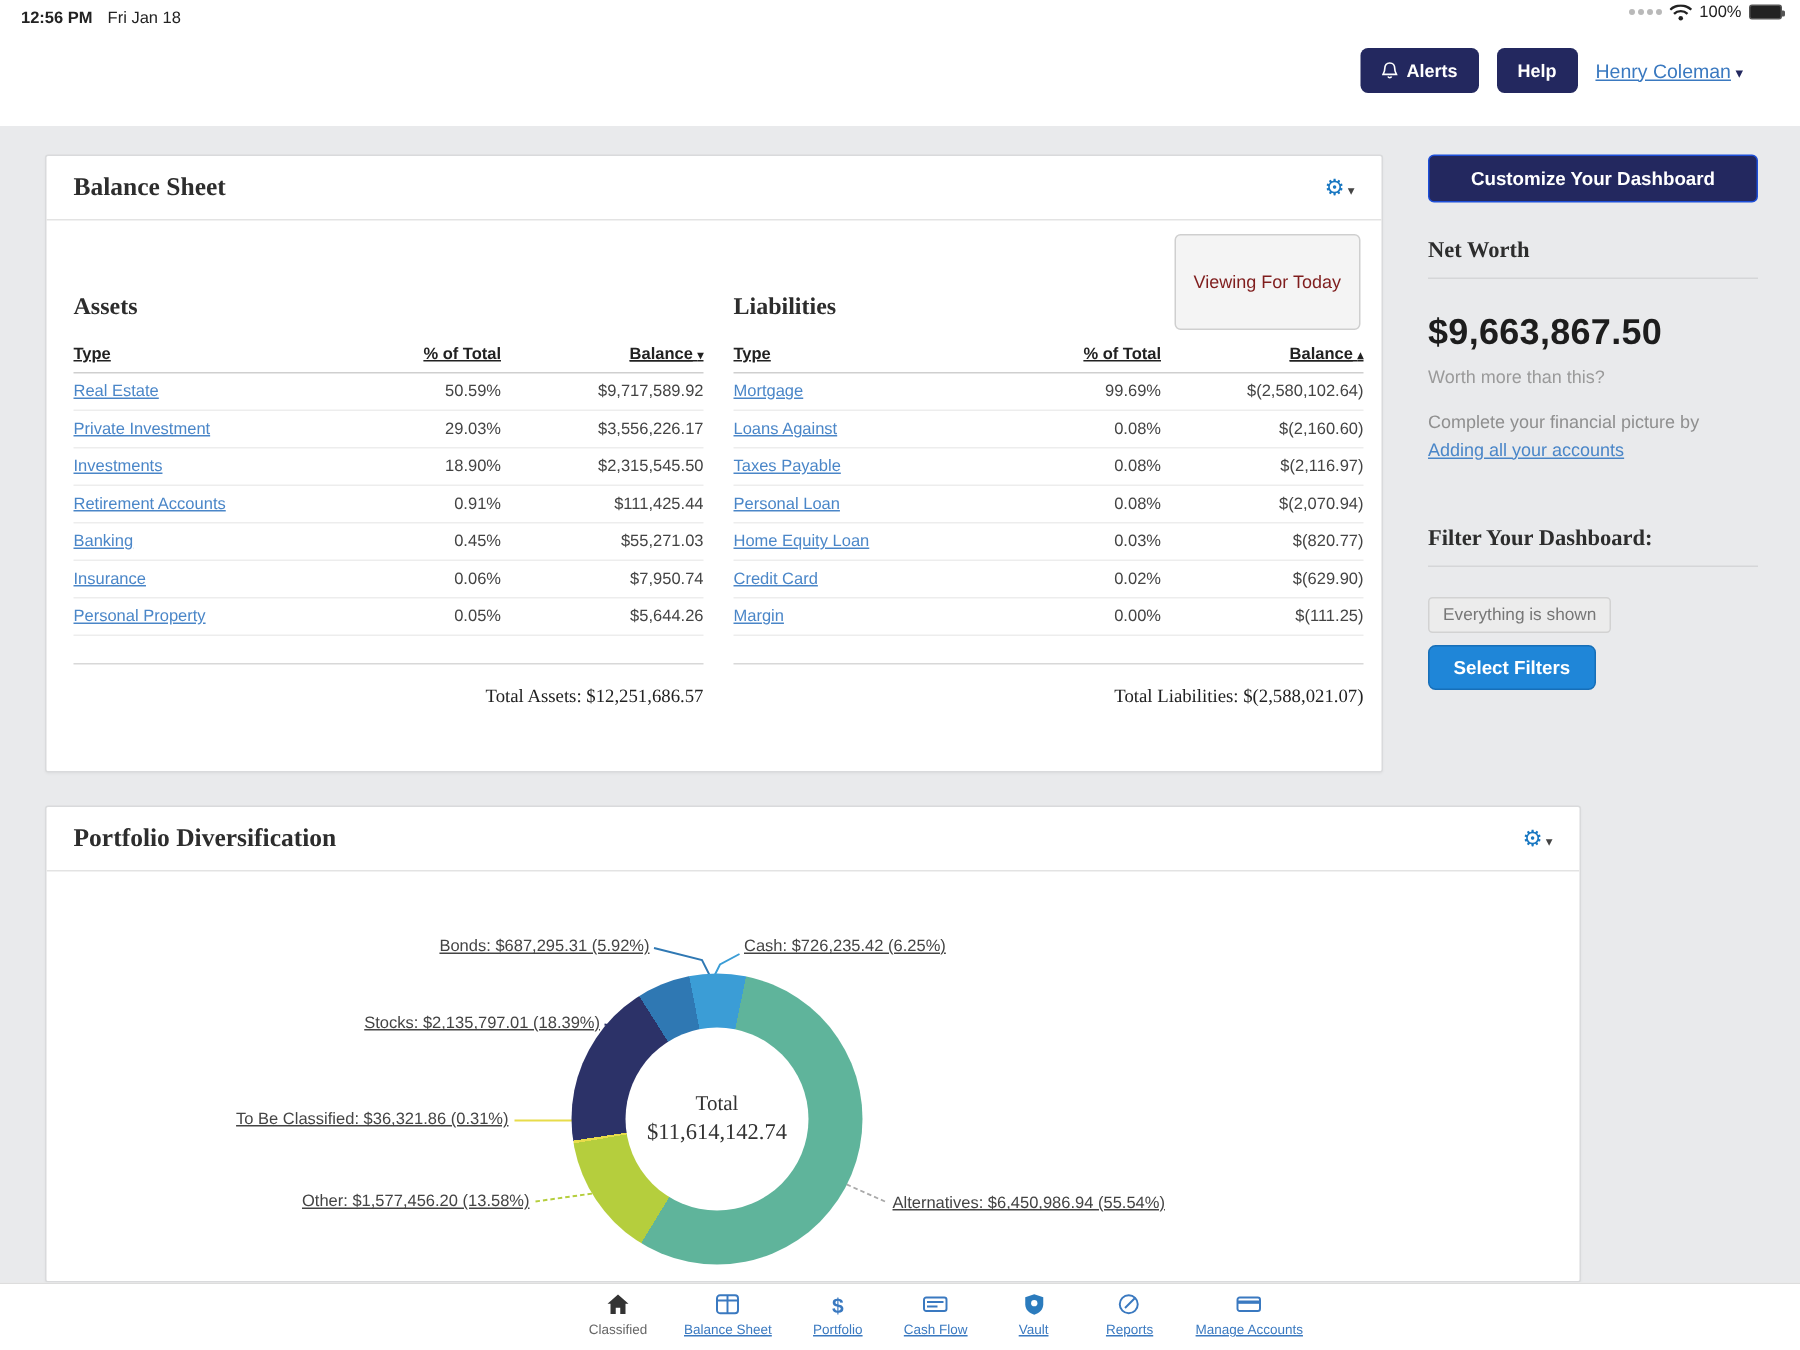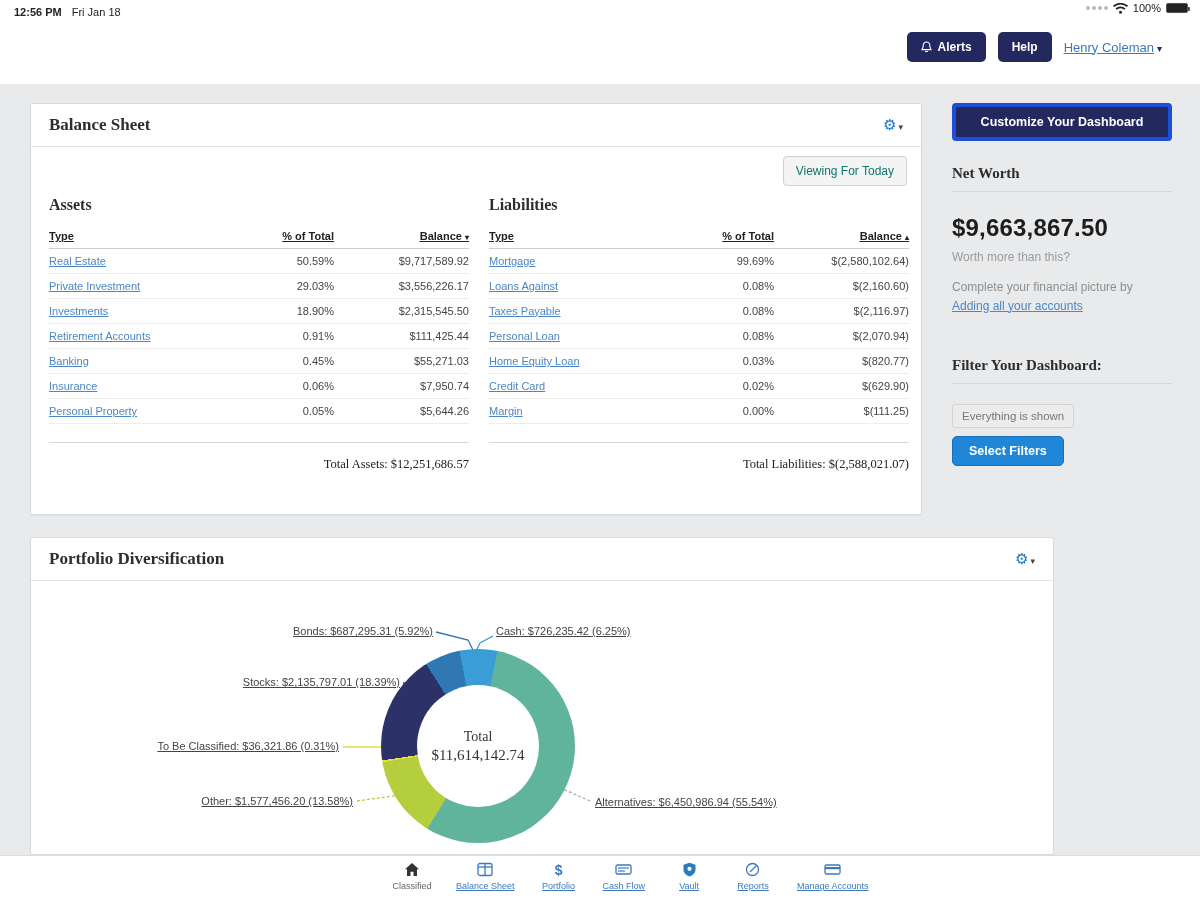--- a/index.html
+++ b/index.html
@@ -27,42 +27,42 @@
   
   .card { position:absolute; background:#fff; border:1px solid #d9dadc; border-radius:2px; box-shadow:0 1px 2px rgba(0,0,0,.04); }
   .card-header { display:flex; justify-content:space-between; align-items:center; padding:11px 18px; border-bottom:1px solid #e3e3e3; }
   .card-title { font-family:"Liberation Serif",serif; font-size:17px; font-weight:bold; color:#2d2d2d; }
   .gear-menu { color:#1a78c2; font-size:15px; cursor:pointer; }
   .gear-menu .caret { color:#444; font-size:9px; margin-left:2px; }
 
   
   .bs-card { left:30px; top:103px; width:892px; height:412px; }
   .viewing-btn { position:absolute; right:14px; top:52px; background:#f4f4f4; border:1px solid #cfcfcf; border-radius:4px;
-                 color:#0f766e; font-size:12px; padding:7px 12px; cursor:pointer; }
+                 color:#7f1d1d; font-size:12px; padding:24px 12px; cursor:pointer; }
   .bs-col { position:absolute; top:92px; width:420px; }
   .bs-col.assets { left:18px; }
   .bs-col.liabilities { left:458px; }
   .bs-section-title { font-family:"Liberation Serif",serif; font-size:16px; font-weight:bold; color:#2d2d2d; margin-bottom:12px; }
   .tbl { width:100%; font-size:11px; }
   .tbl-head, .tbl-row { display:grid; grid-template-columns:1fr 95px 135px; align-items:center; }
   .tbl-head { border-bottom:1px solid #cfcfcf; padding:4px 0 6px; font-weight:bold; color:#222; }
   .tbl-head span { text-decoration:underline; cursor:pointer; }
   .tbl-head .c2, .tbl-row .c2 { text-align:right; }
   .tbl-head .c3, .tbl-row .c3 { text-align:right; }
   .tbl-row { border-bottom:1px solid #ededed; height:25px; color:#444; }
   .tbl-row a { color:#4a86c8; text-decoration:underline; cursor:pointer; }
   .sort-mark { font-size:8px; text-decoration:none; display:inline-block; }
   .col-total { border-top:0; text-align:right; font-family:"Liberation Serif",serif; font-size:12.5px; color:#222;
                padding:14px 0 0; margin-top:18px; border-top:1px solid #d8d8d8; }
   .networth-line { position:absolute; left:18px; right:14px; top:468px; border-top:1px solid #d8d8d8;
                    text-align:right; font-family:"Liberation Serif",serif; font-size:12.5px; color:#222; padding-top:13px; }
 
   
   .sidebar { position:absolute; left:952px; top:103px; width:220px; }
-  .customize-btn { width:220px; background:#23285f; color:#fff; border:4px solid #1d4ed8; border-radius:4px;
+  .customize-btn { width:220px; background:#23285f; color:#fff; border:1px solid #1d4ed8; border-radius:4px;
                    font-size:12.5px; font-weight:bold; padding:8px 0; text-align:center; cursor:pointer; }
   .side-heading { font-family:"Liberation Serif",serif; font-size:15px; font-weight:bold; color:#2d2d2d;
                   margin-top:24px; padding-bottom:9px; border-bottom:1px solid #d5d6d8; }
   .nw-amount { font-size:24px; font-weight:bold; color:#1d1d1d; margin-top:22px; letter-spacing:.2px; }
   .nw-question { font-size:12px; color:#9a9a9a; margin-top:8px; }
   .nw-hint { font-size:12px; color:#8f8f8f; margin-top:14px; line-height:1.55; width:215px; }
   .nw-hint a { color:#4a86c8; text-decoration:underline; cursor:pointer; }
   .filter-chip { display:inline-block; margin-top:20px; background:#ececec; border:1px solid #d2d2d2; border-radius:3px;
                  color:#777; font-size:11.5px; padding:5px 9px; }
   .select-filters-btn { display:block; margin-top:8px; background:#1f86d8; color:#fff; border:1px solid #176fb8;

